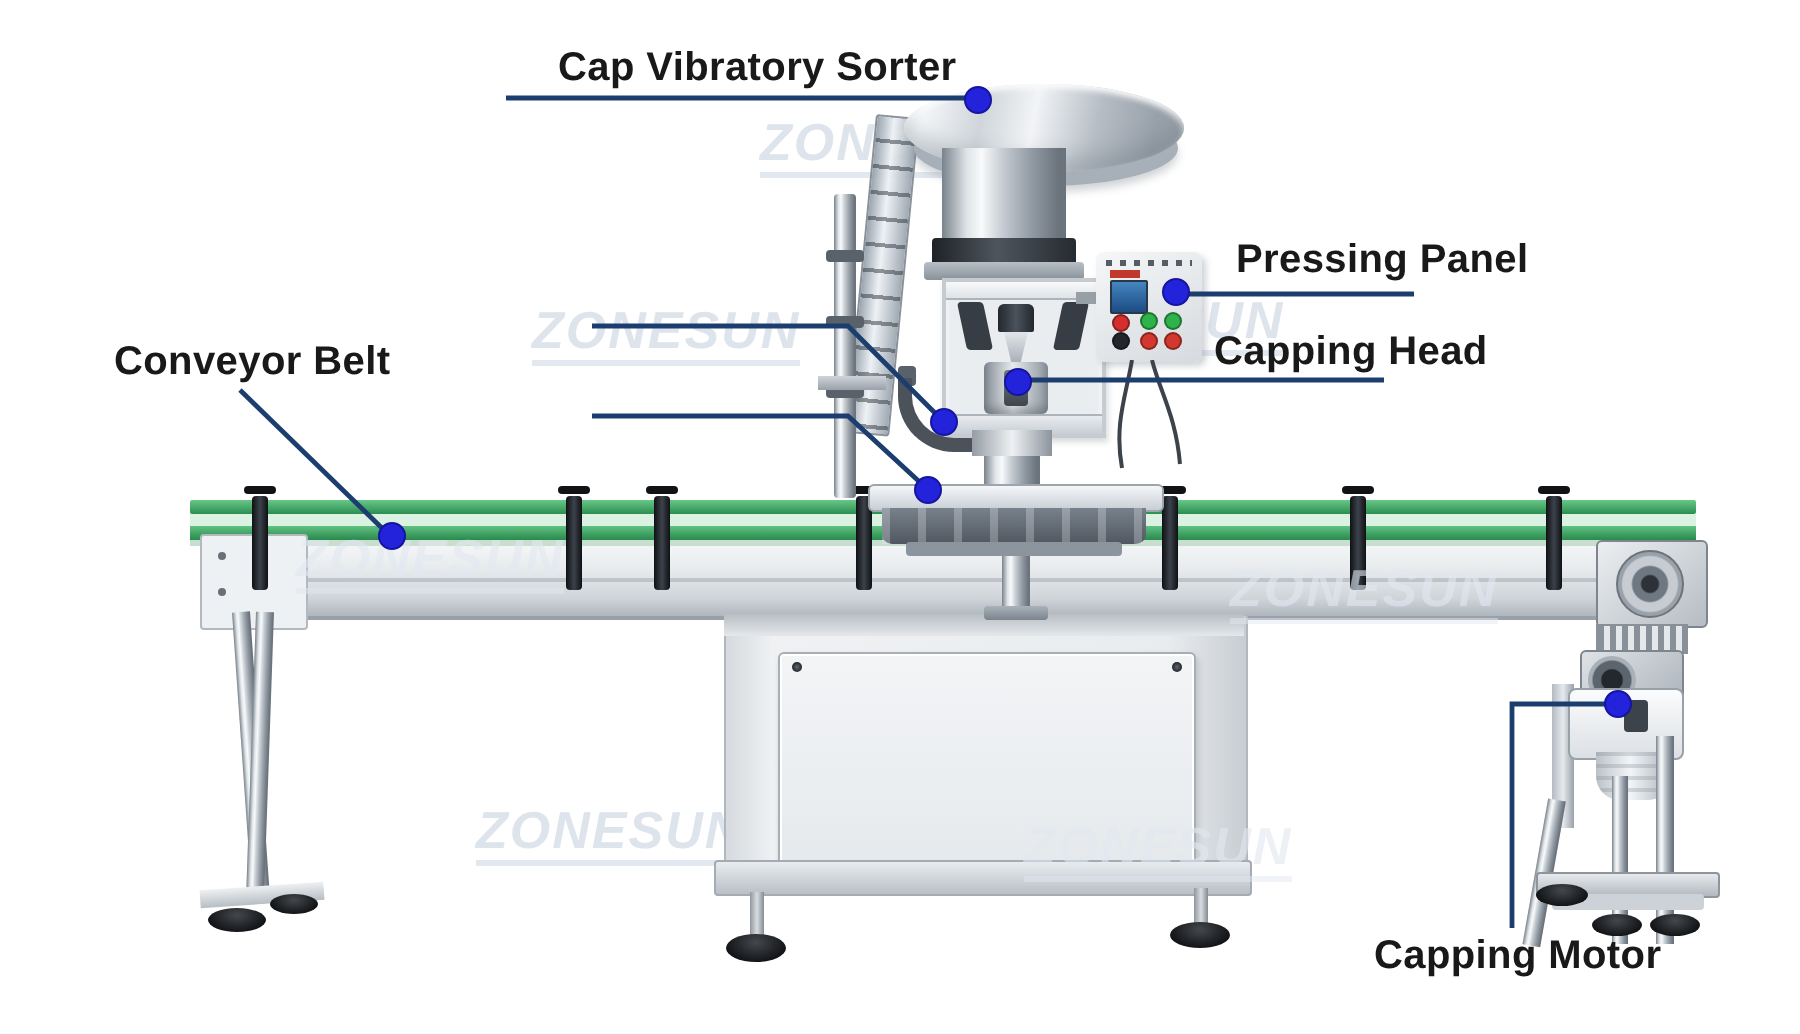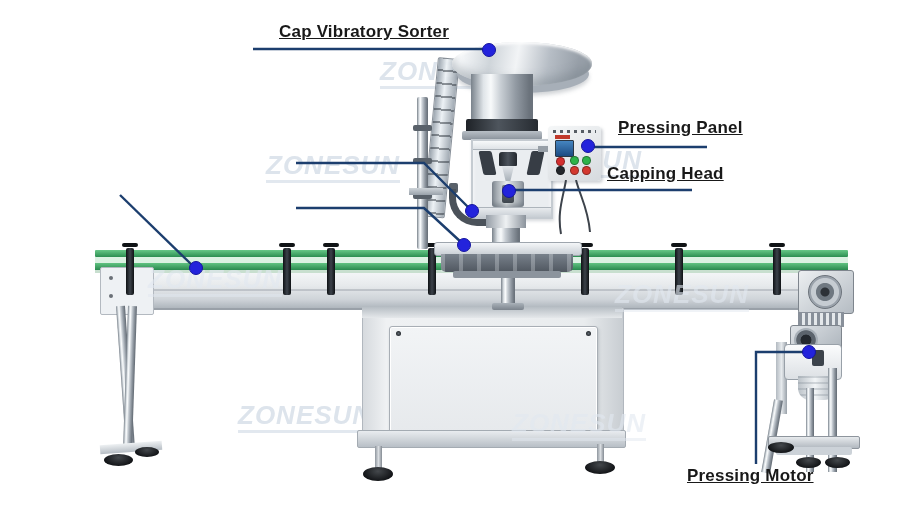--- a/index.html
+++ b/index.html
@@ -160,22 +160,22 @@
   .mt-base{left:0;top:178px;width:90px;height:11px;border:1px solid #8e959d;border-radius:2px;
            background:linear-gradient(180deg,#e7eaed,#b1b8bf);}
   .mt-base2{left:8px;top:189px;width:76px;height:8px;background:#ccd2d8;border-radius:2px;}
   .mt-p1{left:0px;top:184px;width:26px;height:11px;}
   .mt-p2{left:28px;top:199px;width:25px;height:11px;}
   .mt-p3{left:57px;top:199px;width:25px;height:11px;}
 
   
   #annotation-lines{position:absolute;left:0;top:0;z-index:9;pointer-events:none;}
   #annotation-labels{position:absolute;left:0;top:0;width:100%;height:100%;z-index:10;pointer-events:none;}
-  .callout-label{position:absolute;font-size:17px;font-weight:600;color:#191919;
-                 letter-spacing:0.2px;white-space:nowrap;line-height:1.2;text-decoration:underline;}
+  .callout-label{position:absolute;font-size:20px;font-weight:600;color:#191919;
+                 letter-spacing:0.2px;white-space:nowrap;line-height:1.2;}
 </style>
 </head>
 <body>
 
 <div id="stage">
 
   <span class="wm wm1">ZONESUN</span>
   <span class="wm wm2">ZONESUN</span>
   <span class="wm wm3">ZONESUN</span>
   <span class="wm wm-over wm4">ZONESUN</span>
@@ -300,16 +300,17 @@
       <circle cx="464" cy="245" r="6.5" fill="#2323dc" stroke="#15159e"></circle>
       <polyline points="120,195 193,266" fill="none" stroke="#1c3e6e" stroke-width="2.4"></polyline>
       <circle cx="196" cy="268" r="6.5" fill="#2323dc" stroke="#15159e"></circle>
       <polyline points="804,352 756,352 756,464" fill="none" stroke="#1c3e6e" stroke-width="2.4"></polyline>
       <circle cx="809" cy="352" r="6.5" fill="#2323dc" stroke="#15159e"></circle>
     </svg>
   <div id="annotation-labels">
       <div class="callout-label" style="left: 279px; top: 22px;">Cap Vibratory Sorter</div>
       <div class="callout-label" style="left: 618px; top: 118px;">Pressing Panel</div>
       <div class="callout-label" style="left: 607px; top: 164px;">Capping Head</div>
-      <div class="callout-label" style="left: 687px; top: 466px;">Pressing Motor</div>
+      <div class="callout-label" style="left: 57px; top: 169px;">Conveyor Belt</div>
+      <div class="callout-label" style="left: 687px; top: 466px;">Capping Motor</div>
     </div>
 
 </div>
 
 </body></html>

